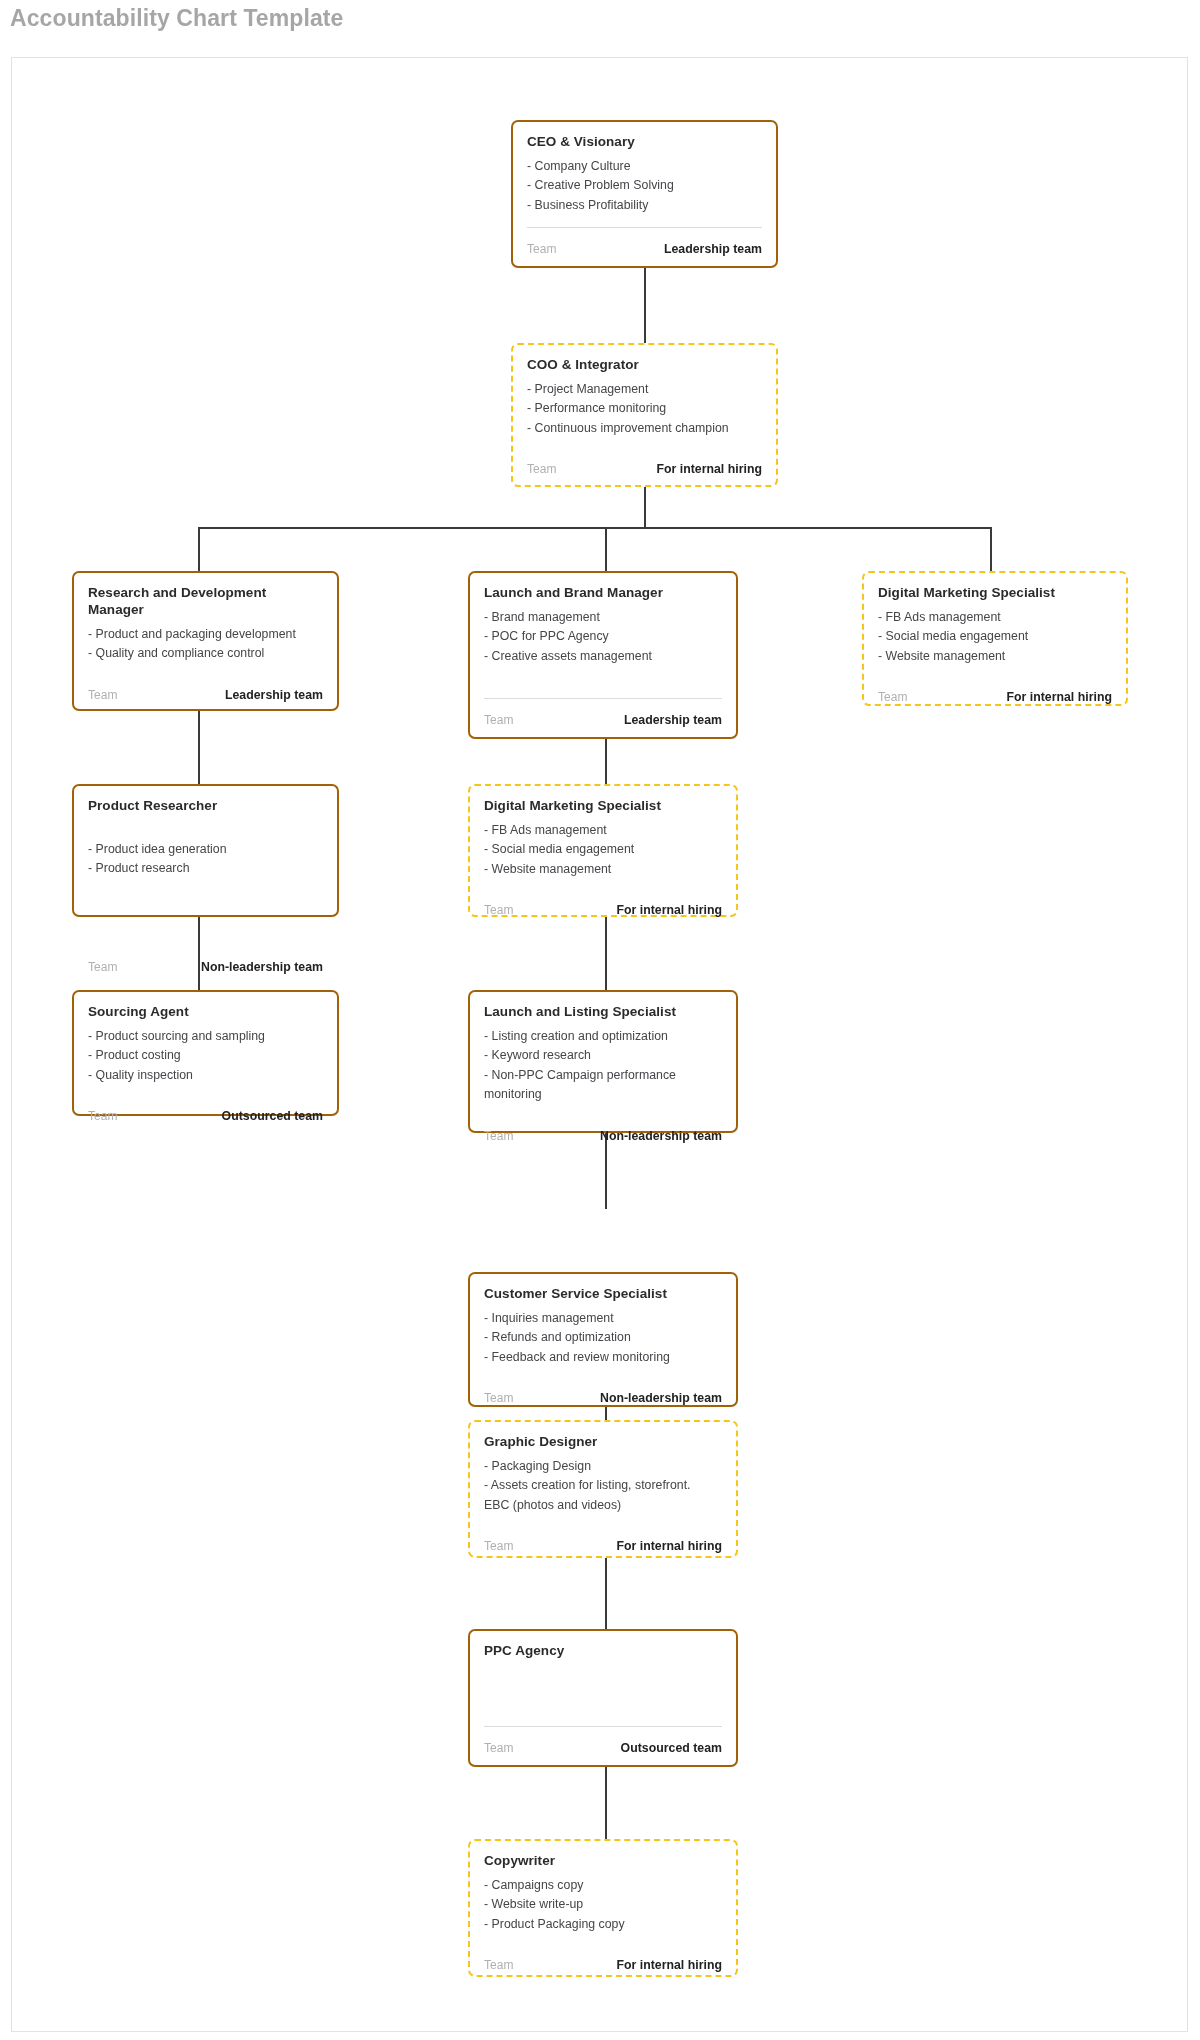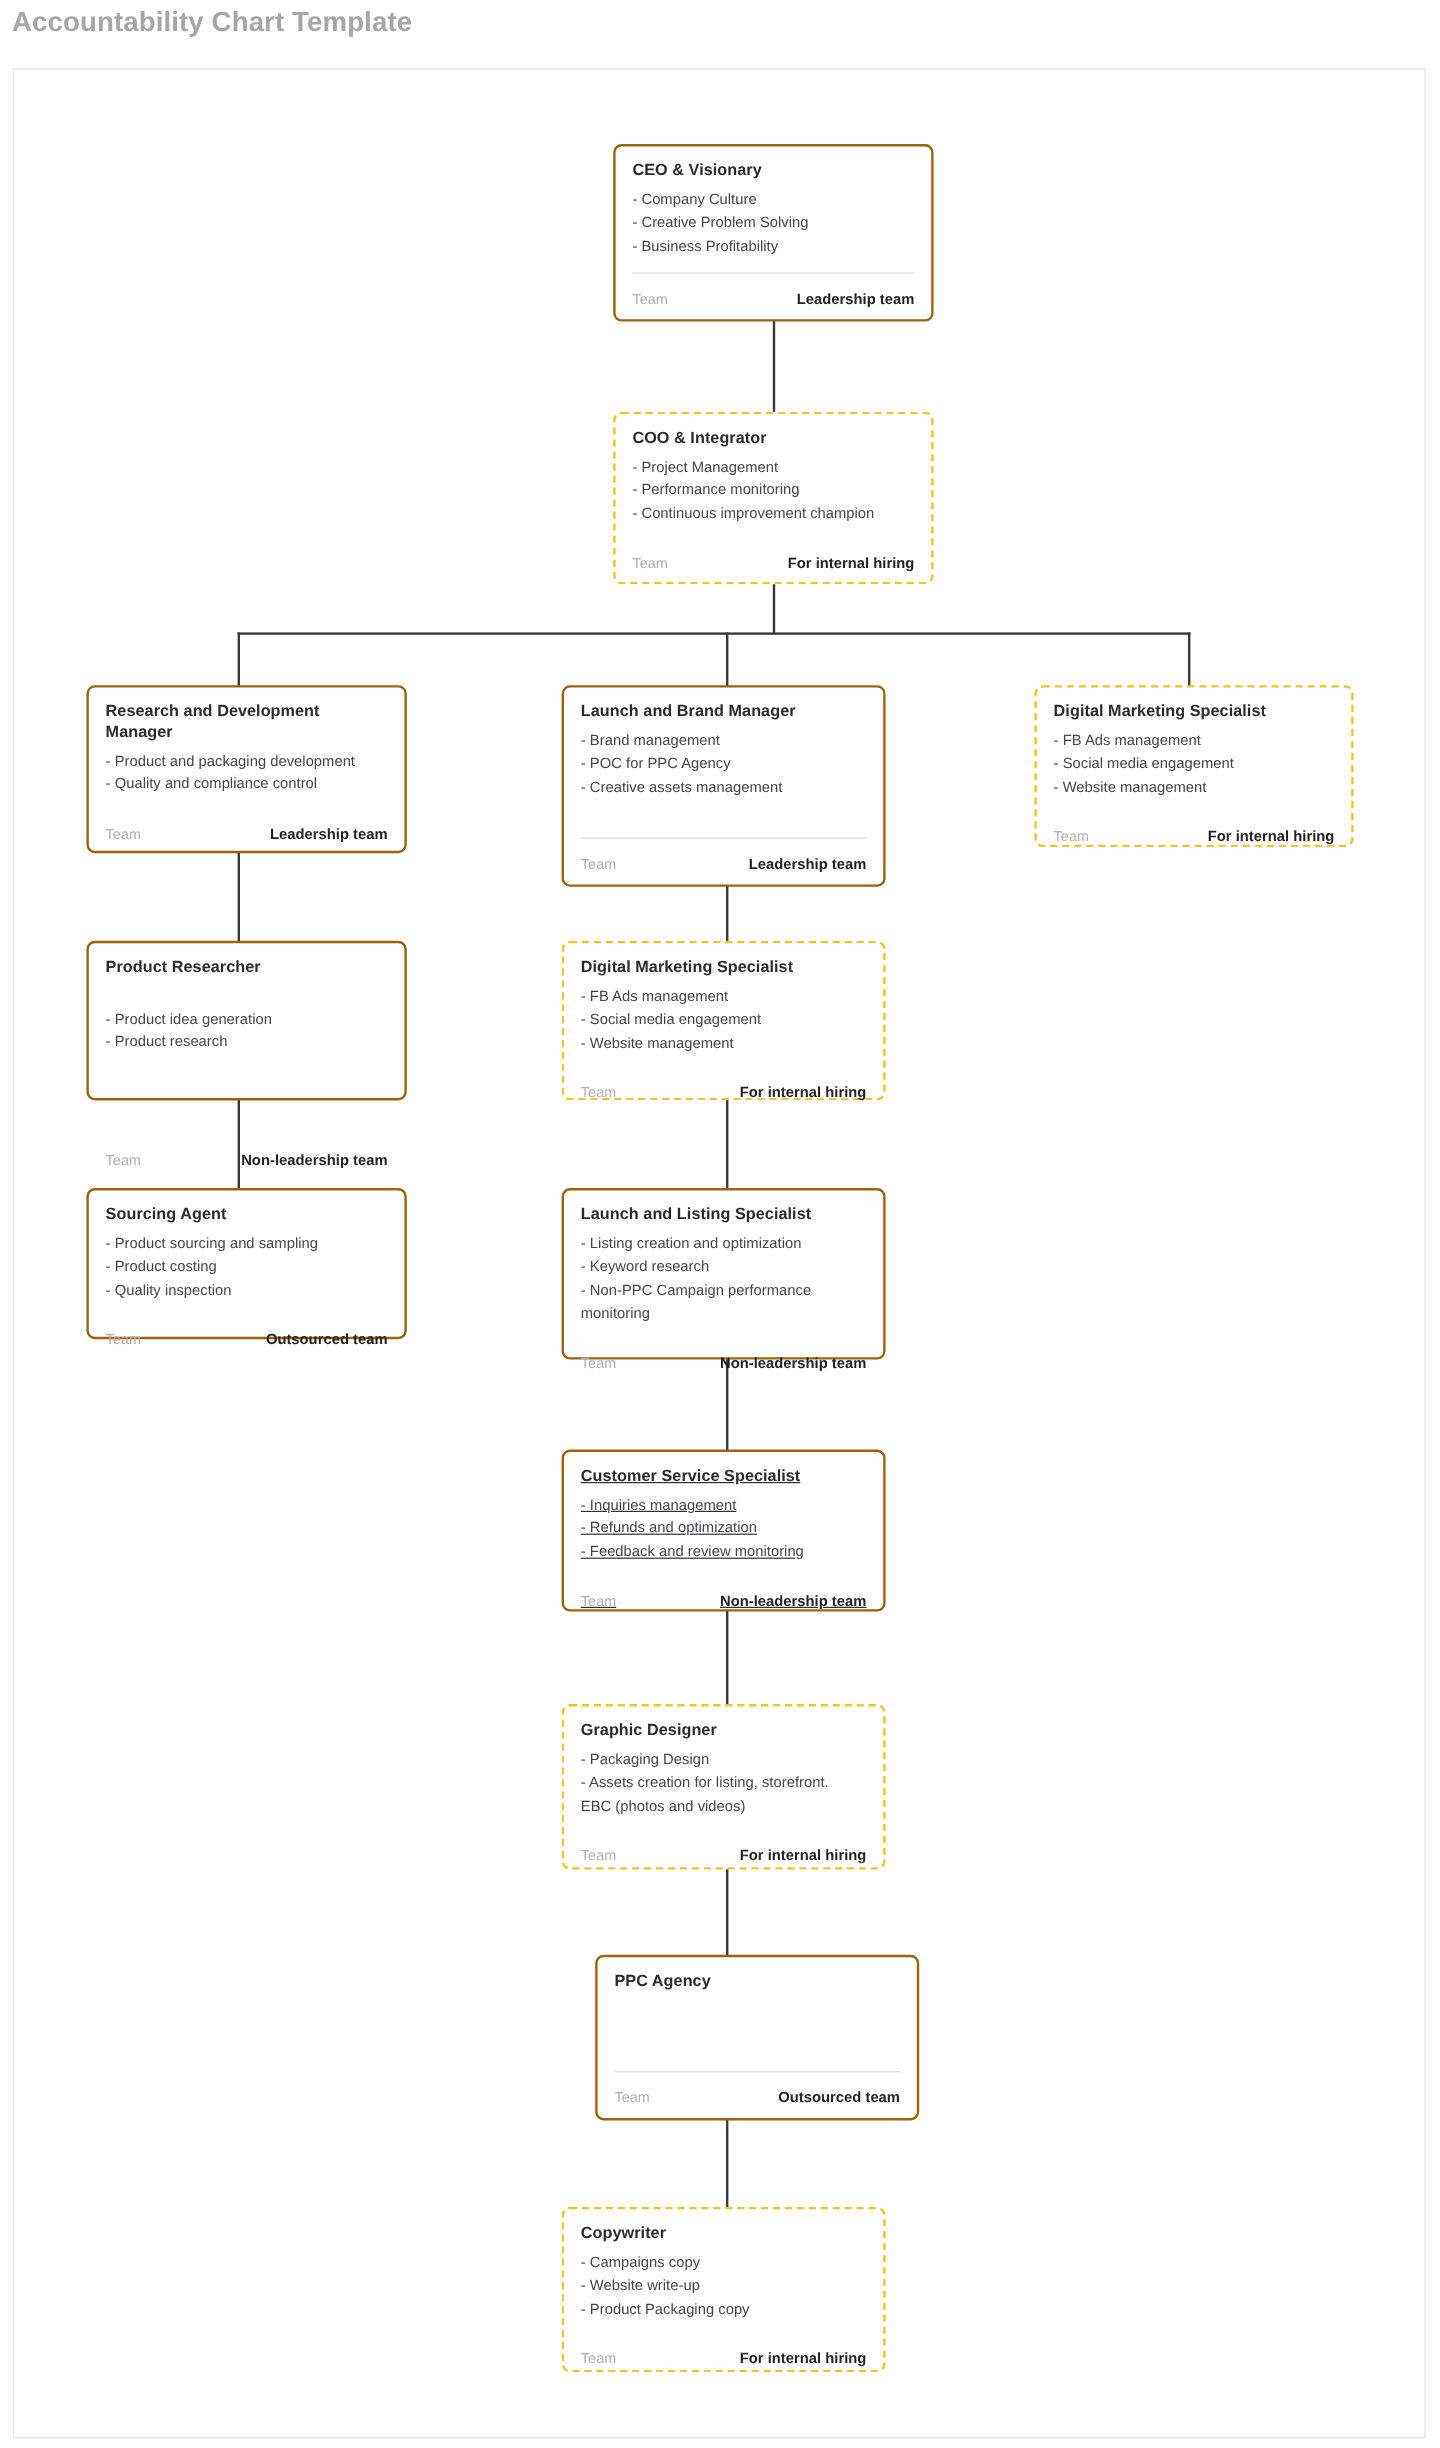--- a/index.html
+++ b/index.html
@@ -281,21 +281,21 @@
     <li>- Non-PPC Campaign performance monitoring</li>
   </ul>
   <div class="node-spacer"></div>
   <div class="node-divider"></div>
   <div class="node-footer">
     <span class="team-label">Team</span>
     <span class="team-value">Non-leadership team</span>
   </div>
 </div>
 
-<div class="node solid" style="left:468px; top:1208px; width:270px; height:135px;text-decoration:underline;">
+<div class="node solid" style="left:468px; top:1272px; width:270px; height:135px;">
   <div class="node-title">Customer Service Specialist</div>
   <ul class="node-duties">
     <li>- Inquiries management</li>
     <li>- Refunds and optimization</li>
     <li>- Feedback and review monitoring</li>
   </ul>
   <div class="node-spacer"></div>
   <div class="node-divider"></div>
   <div class="node-footer">
     <span class="team-label">Team</span>
@@ -311,21 +311,21 @@
 EBC (photos and videos)</li>
   </ul>
   <div class="node-spacer"></div>
   <div class="node-divider"></div>
   <div class="node-footer">
     <span class="team-label">Team</span>
     <span class="team-value">For internal hiring</span>
   </div>
 </div>
 
-<div class="node solid" style="left:468px; top:1629px; width:270px; height:138px;margin-left:28px;">
+<div class="node solid" style="left:468px; top:1629px; width:270px; height:138px;">
   <div class="node-title">PPC Agency</div>
   <div class="node-spacer"></div>
   <div class="node-divider"></div>
   <div class="node-footer">
     <span class="team-label">Team</span>
     <span class="team-value">Outsourced team</span>
   </div>
 </div>
 
 <div class="node dashed" style="left:468px; top:1839px; width:270px; height:138px;">

